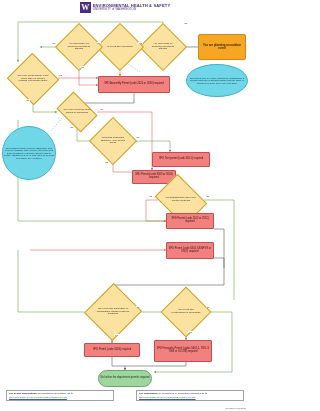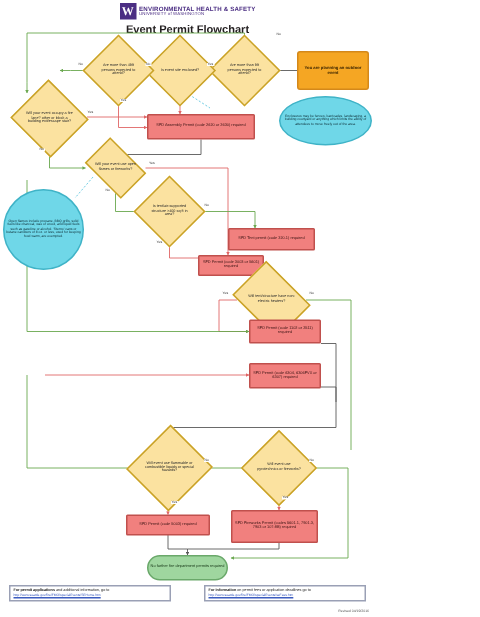--- a/index.html
+++ b/index.html
@@ -85,21 +85,20 @@
 <body>
 
 <div id="header">
   <div class="logo-row">
     <div class="w-mark">W</div>
     <div class="logo-text">
       <div class="logo-l1">ENVIRONMENTAL HEALTH &amp; SAFETY</div>
       <div class="logo-l2">UNIVERSITY of WASHINGTON</div>
     </div>
   </div>
-  <div id="page-title">Event Permit Flowchart</div>
 </div>
 
 <div id="canvas">
 
   <svg id="wires" viewBox="0 0 250 411">
     <defs>
       <marker id="ag" markerWidth="4" markerHeight="4" refX="3.4" refY="2" orient="auto">
         <path d="M0,0 L3.6,2 L0,4 z" fill="#6aa84f"></path>
       </marker>
       <marker id="ar" markerWidth="4" markerHeight="4" refX="3.4" refY="2" orient="auto">

